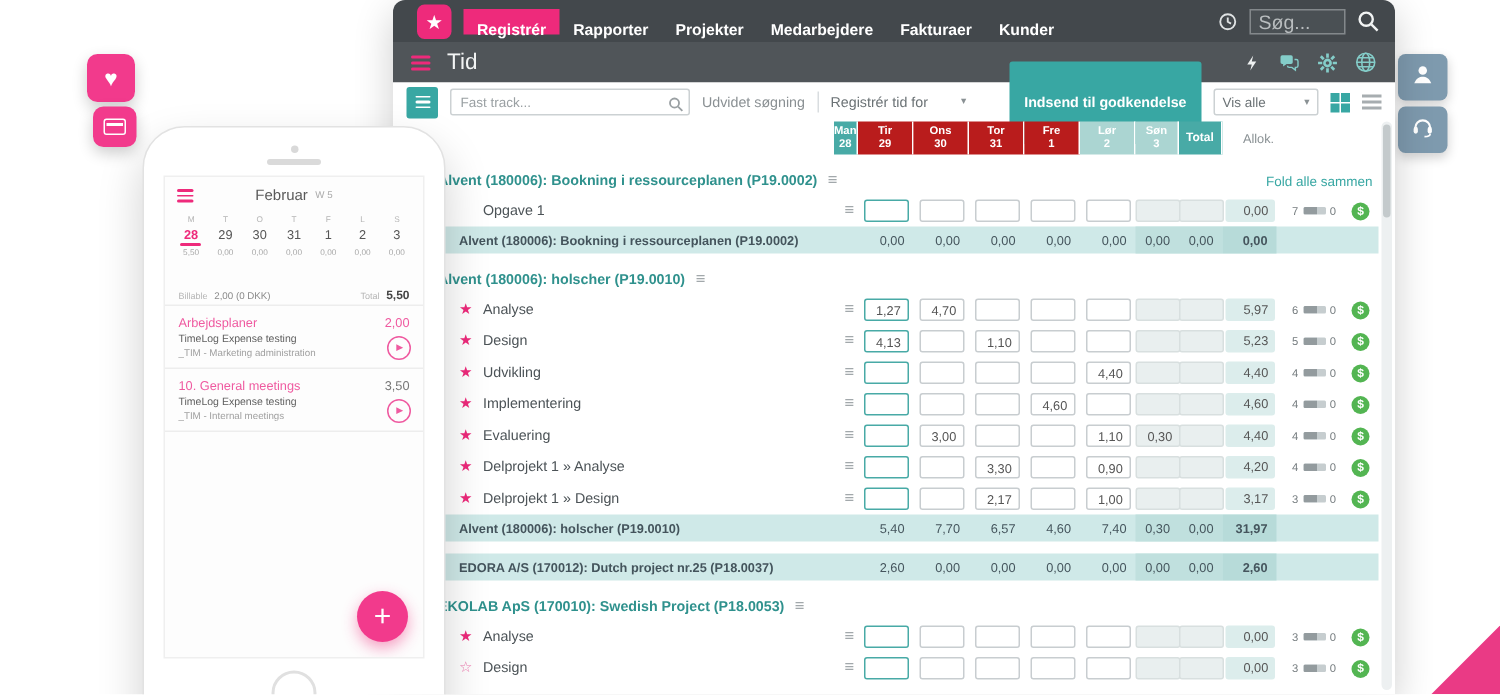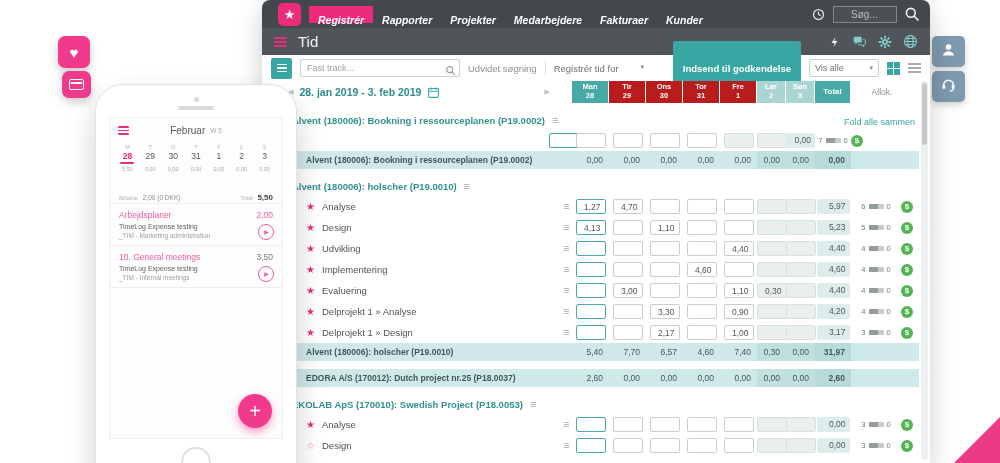--- a/index.html
+++ b/index.html
@@ -19,26 +19,26 @@
   
   .app { position:absolute; left:262px; top:0; width:668px; height:463px; background:#fff;
     border-radius:8px 8px 0 0; box-shadow:0 8px 26px rgba(0,0,0,.20); overflow:hidden; z-index:2; }
 
   .topnav { height:28px; background:#43484c; display:flex; align-items:center; padding:0 10px 0 16px; }
   .logo { width:23px; height:23px; background:#ee2a7b; border-radius:5px; display:flex;
     align-items:center; justify-content:center; margin-right:8px; flex:none; }
   .logo-star { color:#fff; font-size:13px; line-height:1; }
   .nav-menu { display:flex; align-items:center; height:28px; }
   .nav-item { color:#fff; font-size:10.5px; font-weight:bold; padding:0 9px; height:17px;
-    line-height:28px; white-space:nowrap; cursor:default;font-style:italic; }
+    line-height:28px; white-space:nowrap; cursor:default; }
   .nav-item.active { background:#ee2a7b; }
   .topnav-right { margin-left:auto; display:flex; align-items:center; gap:7px; }
   .hist svg { display:block; }
   .topnav-search { width:64px; height:17px; background:#4a5054; border:1px solid #83888b;
-    color:#c9cdcf; font-size:10px; padding:0 17px; font-family:inherit; }
+    color:#c9cdcf; font-size:13px; padding:0 5px; font-family:inherit; }
   .topnav-search::placeholder { color:#b9bdbf; }
   .mag-big svg { display:block; }
 
   
   .band { height:27px; background:#505559; display:flex; align-items:center; padding:0 12px; }
   .burger { display:inline-flex; flex-direction:column; justify-content:center; gap:2px; }
   .burger i { display:block; width:13px; height:2px; background:#ee2a7b; border-radius:1px; }
   .burger.white i { background:#fff; width:10px; height:1.5px; }
   .band-title { color:#f2f4f4; font-size:15px; margin-left:11px; }
   .band-icons { margin-left:auto; display:flex; align-items:center; gap:11px; }
@@ -312,33 +312,20 @@
         </span>
       <span class="list-ico">
           <i></i>
           <i></i>
           <i></i>
         </span>
     </div>
 
     <div class="table-wrap">
       <div class="trow header-row">
-        <div class="h-label">
-          <span class="chev">◀</span>
-          <span class="date-range">28. jan 2019 - 3. feb 2019</span>
-          <span class="cal-ico">
-            <svg width="13" height="13" viewBox="0 0 20 20" fill="none" stroke="#38a7a3" stroke-width="1.6">
-                <rect x="2.5" y="4" width="15" height="13.5" rx="1.5"></rect>
-                <line x1="2.5" y1="8" x2="17.5" y2="8"></line>
-                <line x1="6.5" y1="2.2" x2="6.5" y2="5.6"></line>
-                <line x1="13.5" y1="2.2" x2="13.5" y2="5.6"></line>
-              </svg>
-          </span>
-          <span class="chev right">▶</span>
-        </div>
         <div class="menu-cell"></div>
         <div class="hcell t-start">
             <div class="hday">Man</div>
             <div class="hdate">28</div>
           </div>
           <div class="hcell t-mid">
             <div class="hday">Tir</div>
             <div class="hdate">29</div>
           </div>
           <div class="hcell t-mid">
@@ -368,20 +355,24 @@
 
       <div>
           <div class="trow group-row">
             <div class="g-label">
               <span class="g-text">Alvent (180006): Bookning i ressourceplanen (P19.0002)</span>
               <span class="mini-burger">≡</span>
             </div>
             <div class="g-rest"><span class="fold-link">Fold alle sammen</span></div>
           </div>
           <div class="trow task-row">
+            <div class="t-label">
+              <span class="star empty"></span>
+              <span class="t-name">Opgave 1</span>
+            </div>
             <div class="menu-cell mini-burger">≡</div>
             <div class="cell-day">
               <input type="text" class="tin man" style="">
             </div>
             <div class="cell-day">
               <input type="text" class="tin" style="">
             </div>
             <div class="cell-day">
               <input type="text" class="tin" style="">
             </div>

